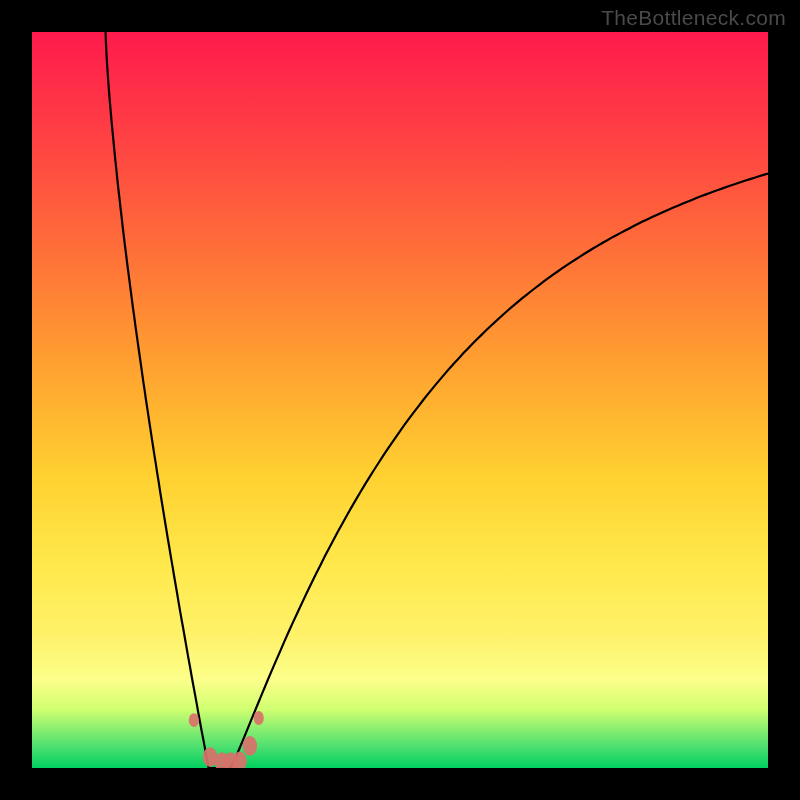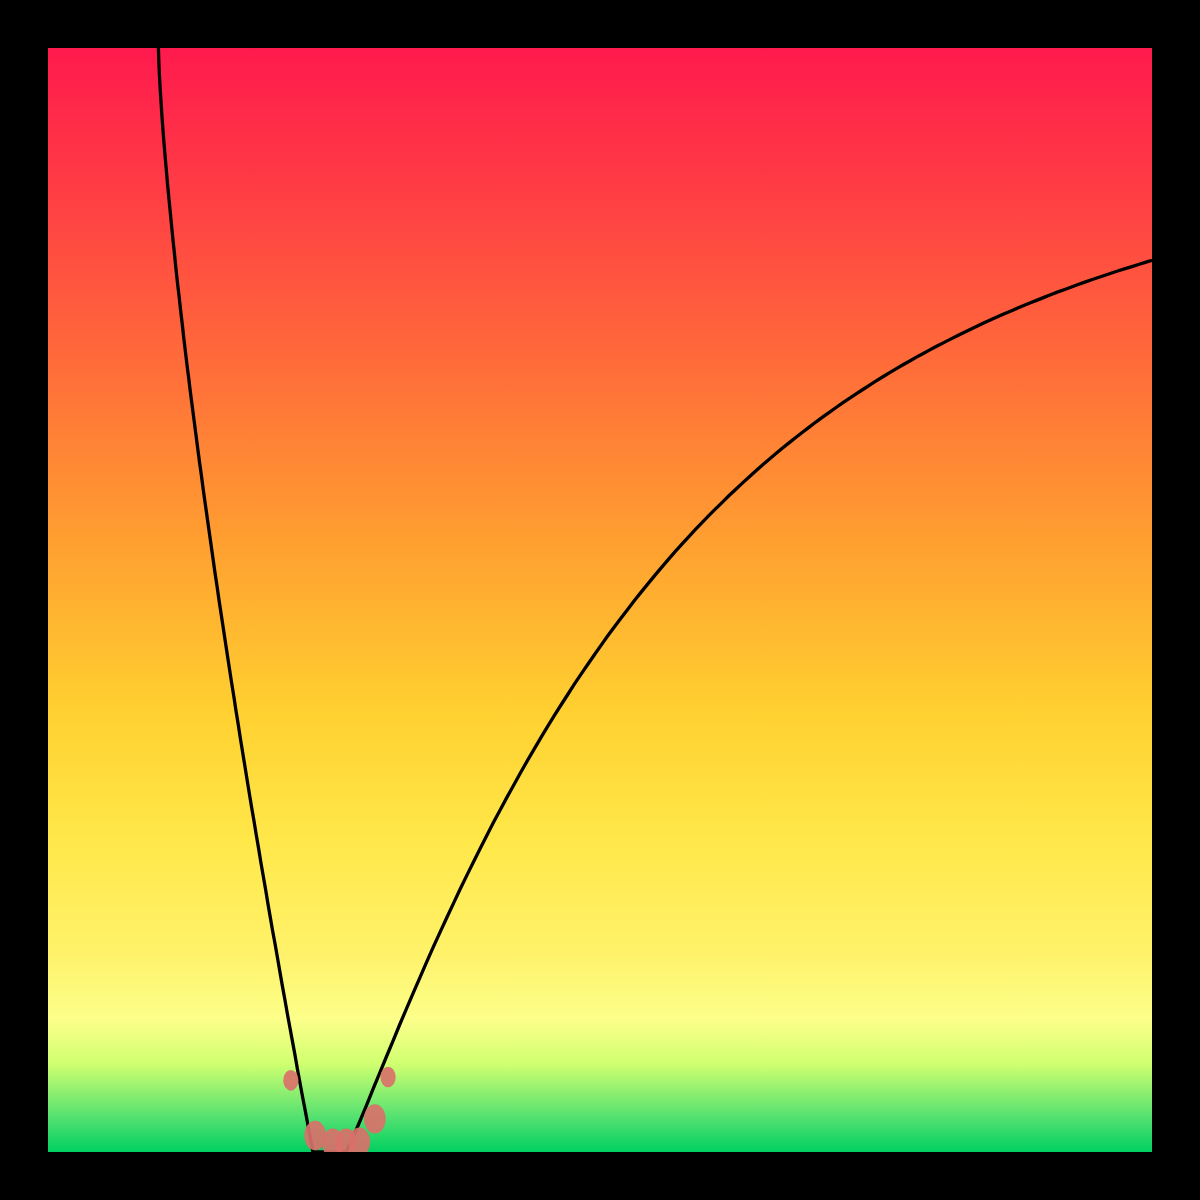--- a/index.html
+++ b/index.html
@@ -75,13 +75,14 @@
           <ellipse cx="178.1" cy="725.0" rx="7.2" ry="9.8" fill="#d9716a" fill-opacity="0.92"></ellipse>
           <ellipse cx="189.9" cy="730.1" rx="7.2" ry="9.8" fill="#d9716a" fill-opacity="0.92"></ellipse>
           <ellipse cx="198.7" cy="730.1" rx="7.2" ry="9.8" fill="#d9716a" fill-opacity="0.92"></ellipse>
           <ellipse cx="207.6" cy="729.4" rx="7.2" ry="9.8" fill="#d9716a" fill-opacity="0.92"></ellipse>
           <ellipse cx="217.9" cy="713.9" rx="7.2" ry="9.8" fill="#d9716a" fill-opacity="0.92"></ellipse>
           <ellipse cx="226.7" cy="686.0" rx="5.1" ry="6.9" fill="#d9716a" fill-opacity="0.92"></ellipse>
         </g>
     </svg>
   </div>
 
+  <div class="attribution">TheBottleneck.com</div>
 </div>
 
 </body></html>

